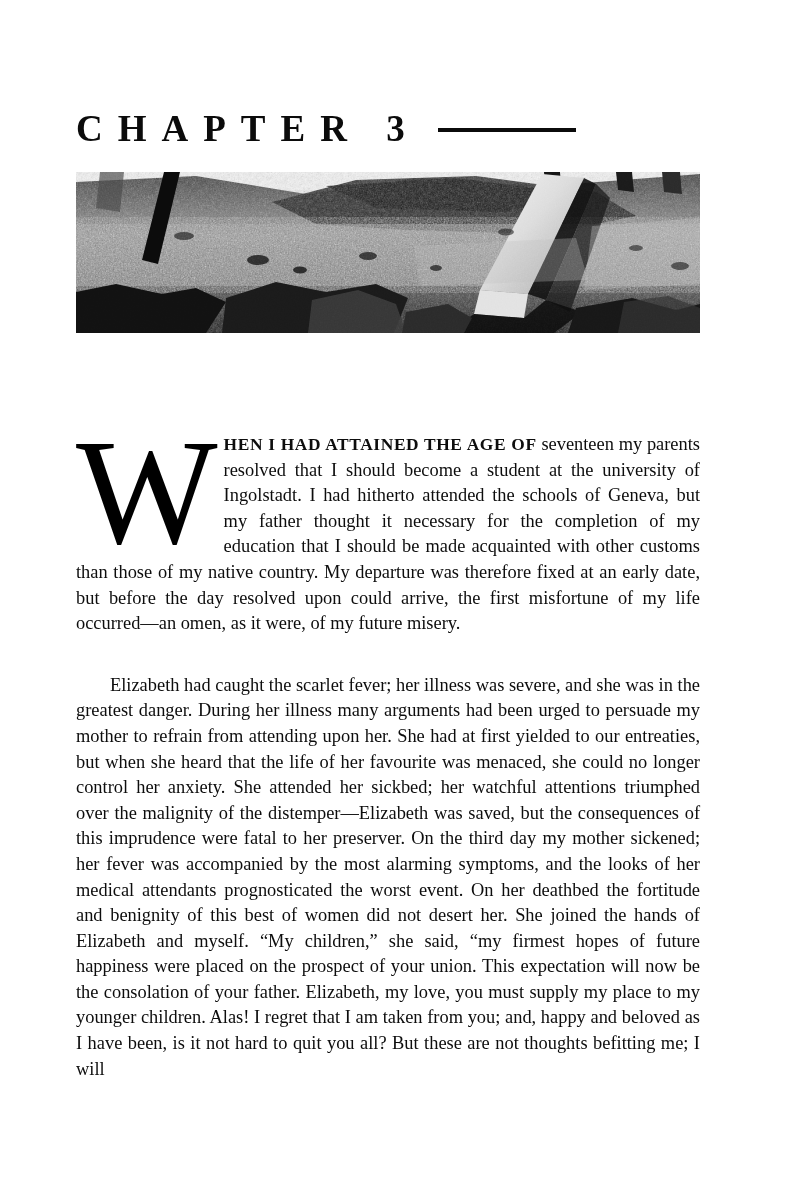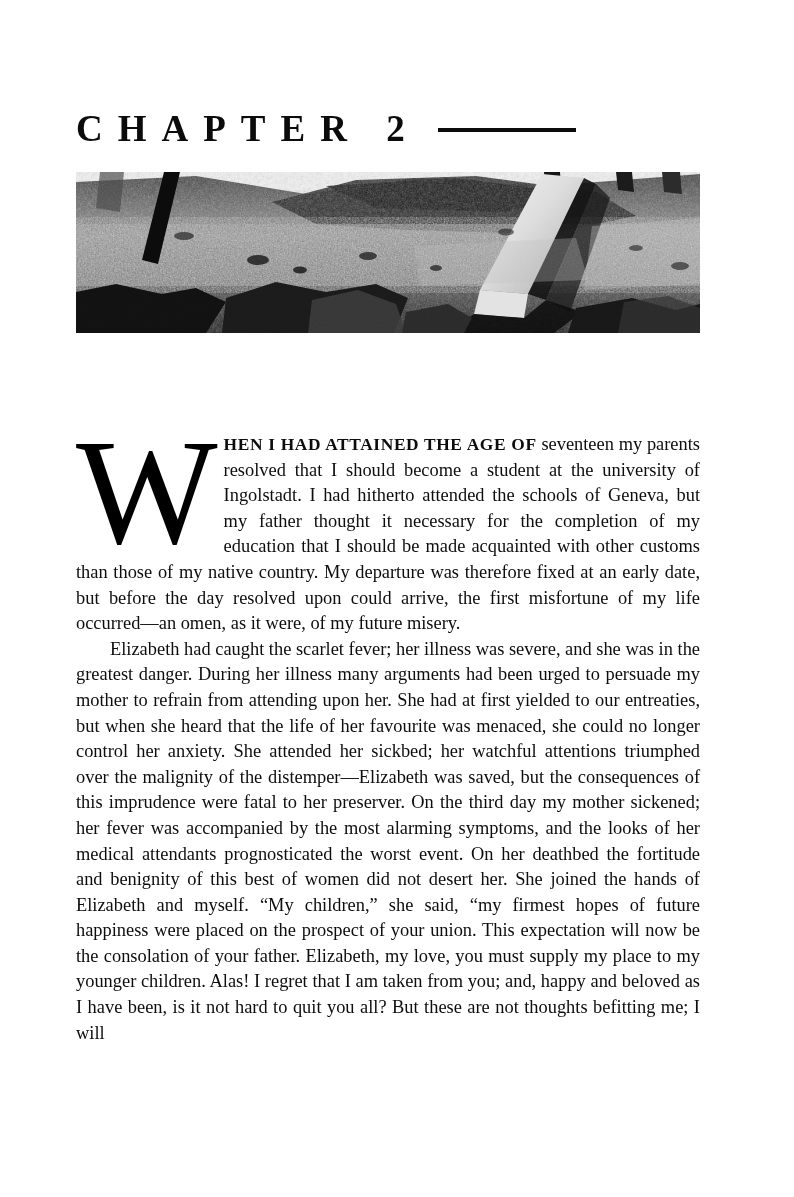--- a/index.html
+++ b/index.html
@@ -74,21 +74,21 @@
     width: 624px;
   }
   .para {
     margin: 0;
     text-align: justify;
     font-size: 18.4px;
     line-height: 25.6px;
     color: #0d0d0d;
     hyphens: none;
   }
-  .para + .para { text-indent: 34px; }
+  .para + .para { text-indent: 34px; margin-top: 36px; }
 
   .dropcap-para {
     position: relative;
     min-height: 120px;
   }
   .dropcap {
     float: left;
     font-family: "Liberation Serif", "DejaVu Serif", serif;
     font-size: 150px;
     line-height: 0.78;
@@ -103,21 +103,21 @@
     letter-spacing: 0.6px;
     margin-top: 18px;
   }
 </style>
 </head>
 <body>
 
 <div class="page">
 
   <div class="chapter-head">
-    <span class="chapter-title">CHAPTER 2</span>
+    <span class="chapter-title">CHAPTER 3</span>
     <span class="chapter-rule"></span>
   </div>
 
   <div class="chapter-image">
     <svg width="624" height="161" viewBox="0 0 624 161" preserveAspectRatio="none">
       <defs>
         <filter id="grain">
           <feTurbulence type="fractalNoise" baseFrequency="0.72" numOctaves="4" seed="7" result="n"></feTurbulence>
           <feColorMatrix in="n" type="saturate" values="0"></feColorMatrix>
           <feComponentTransfer>

